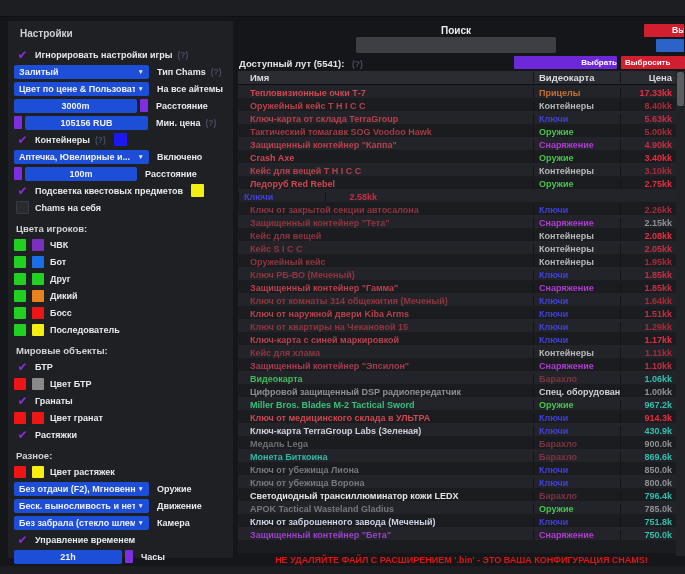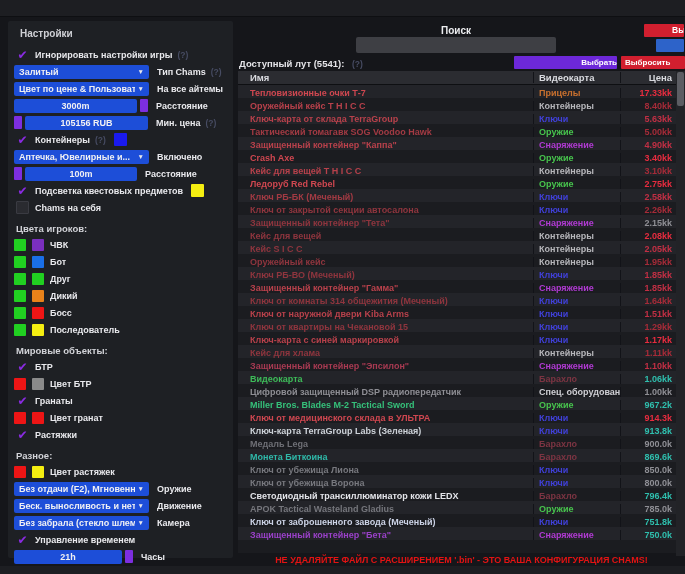--- a/index.html
+++ b/index.html
@@ -268,21 +268,20 @@
         <span class="c-name" style="color: rgb(184, 65, 75);">Кейс для вещей T H I C C</span>
         <span class="c-cat" style="color: rgb(182, 182, 186);">Контейнеры</span>
         <span class="c-price" style="color: rgb(166, 43, 56);">3.10kk</span>
       </div>
       <div class="trow">
         <span class="c-name" style="color: rgb(207, 71, 80);">Ледоруб Red Rebel</span>
         <span class="c-cat" style="color: rgb(71, 196, 77);">Оружие</span>
         <span class="c-price" style="color: rgb(232, 44, 63);">2.75kk</span>
       </div>
       <div class="trow">
-        <span class="c-name" style="color: rgb(162, 58, 67);">Ключ РБ-БК (Меченый)</span>
         <span class="c-cat" style="color: rgb(64, 64, 216);">Ключи</span>
         <span class="c-price" style="color: rgb(194, 47, 68);">2.58kk</span>
       </div>
       <div class="trow">
         <span class="c-name" style="color: rgb(143, 53, 62);">Ключ от закрытой секции автосалона</span>
         <span class="c-cat" style="color: rgb(64, 64, 216);">Ключи</span>
         <span class="c-price" style="color: rgb(166, 43, 56);">2.26kk</span>
       </div>
       <div class="trow">
         <span class="c-name" style="color: rgb(143, 53, 62);">Защищенный контейнер "Тета"</span>
@@ -360,21 +359,21 @@
         <span class="c-price" style="color: rgb(47, 191, 174);">967.2k</span>
       </div>
       <div class="trow">
         <span class="c-name" style="color: rgb(207, 71, 80);">Ключ от медицинского склада в УЛЬТРА</span>
         <span class="c-cat" style="color: rgb(64, 64, 216);">Ключи</span>
         <span class="c-price" style="color: rgb(232, 44, 63);">914.3k</span>
       </div>
       <div class="trow">
         <span class="c-name" style="color: rgb(205, 210, 216);">Ключ-карта TerraGroup Labs (Зеленая)</span>
         <span class="c-cat" style="color: rgb(64, 64, 216);">Ключи</span>
-        <span class="c-price" style="color: rgb(47, 191, 174);">913.8k</span>
+        <span class="c-price" style="color: rgb(47, 191, 174);">430.9k</span>
       </div>
       <div class="trow">
         <span class="c-name" style="color: rgb(110, 111, 117);">Медаль Lega</span>
         <span class="c-cat" style="color: rgb(124, 52, 66);">Барахло</span>
         <span class="c-price" style="color: rgb(143, 143, 149);">900.0k</span>
       </div>
       <div class="trow">
         <span class="c-name" style="color: rgb(47, 185, 169);">Монета Биткоина</span>
         <span class="c-cat" style="color: rgb(124, 52, 66);">Барахло</span>
         <span class="c-price" style="color: rgb(47, 191, 174);">869.6k</span>

